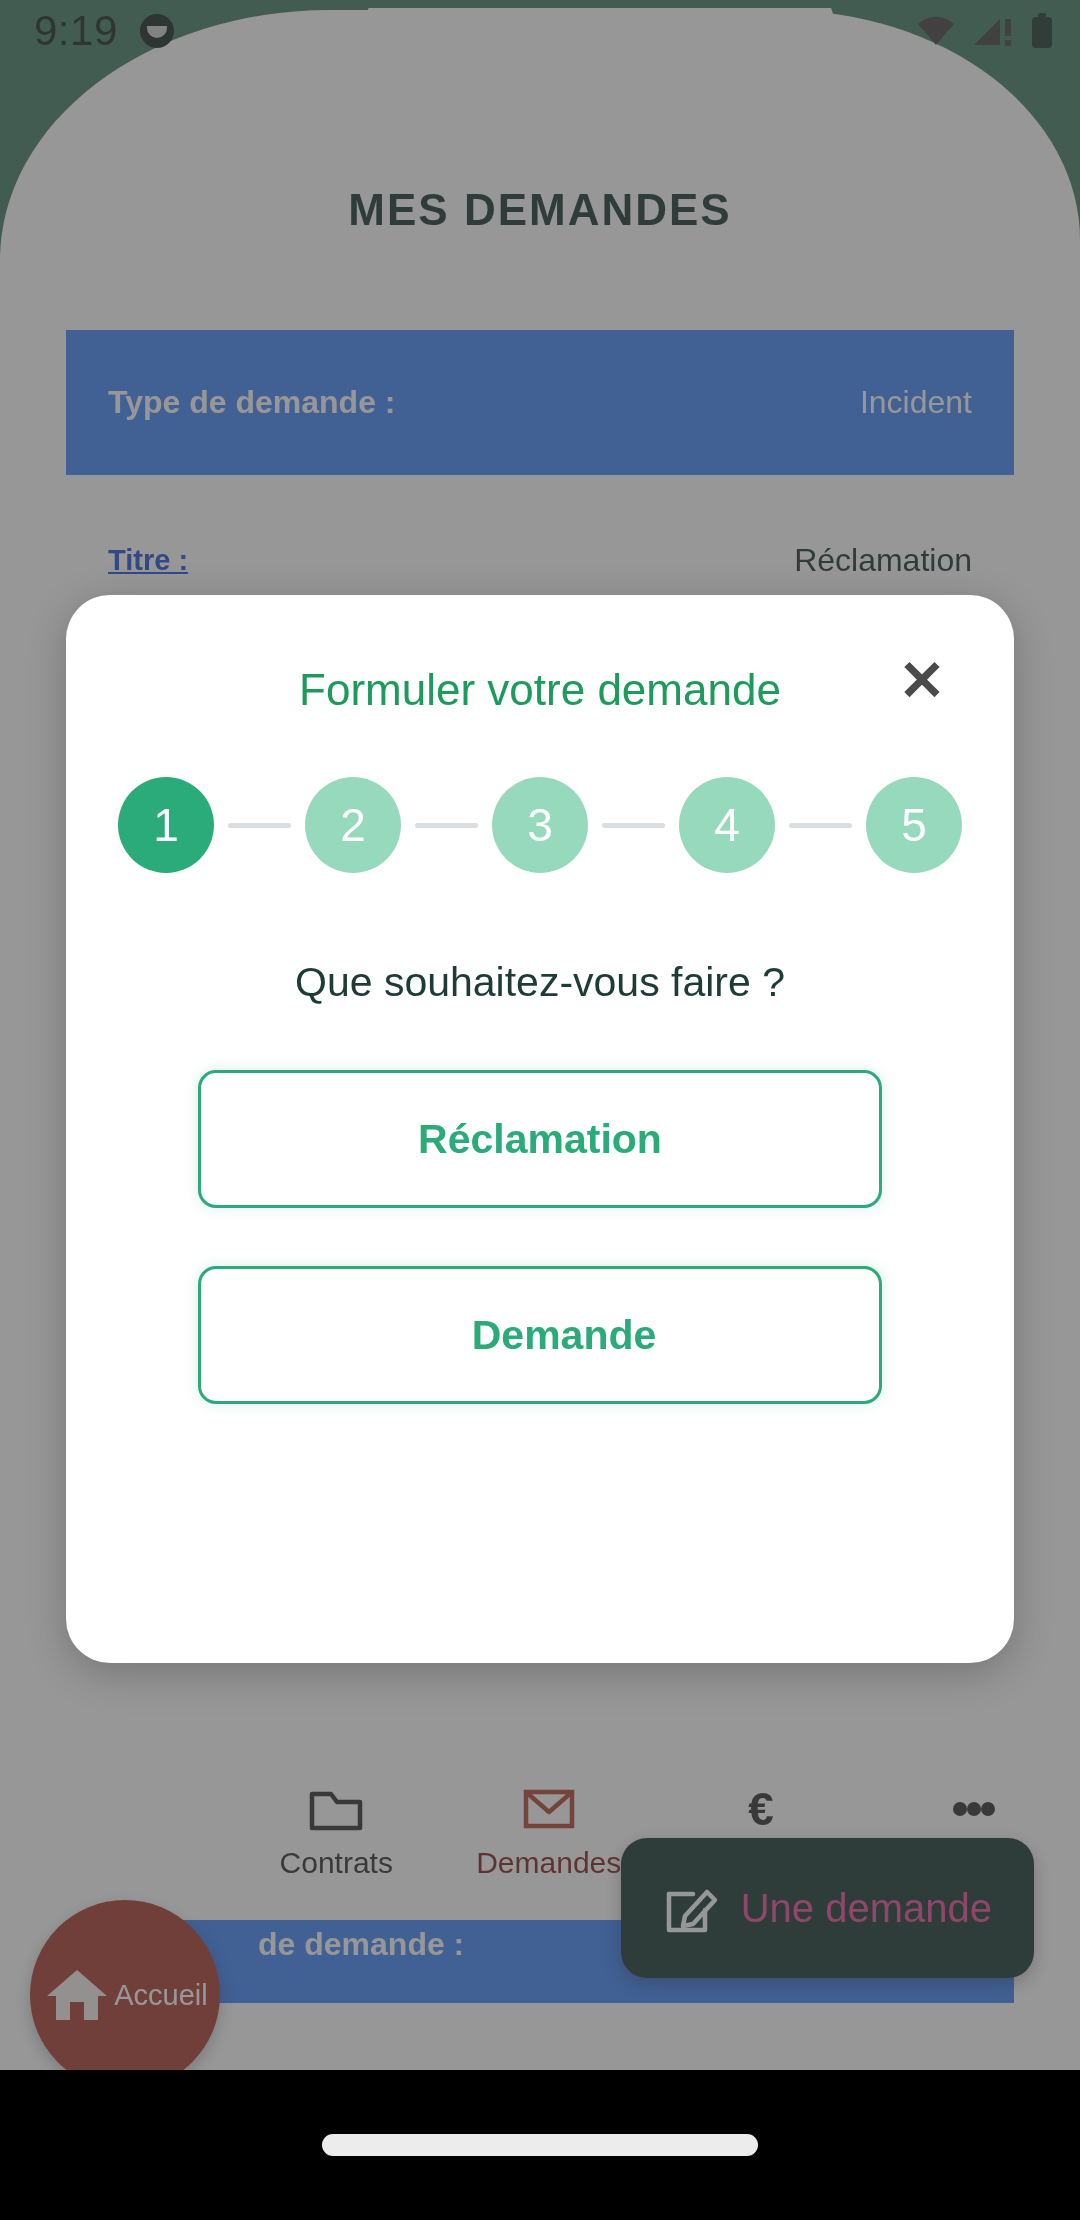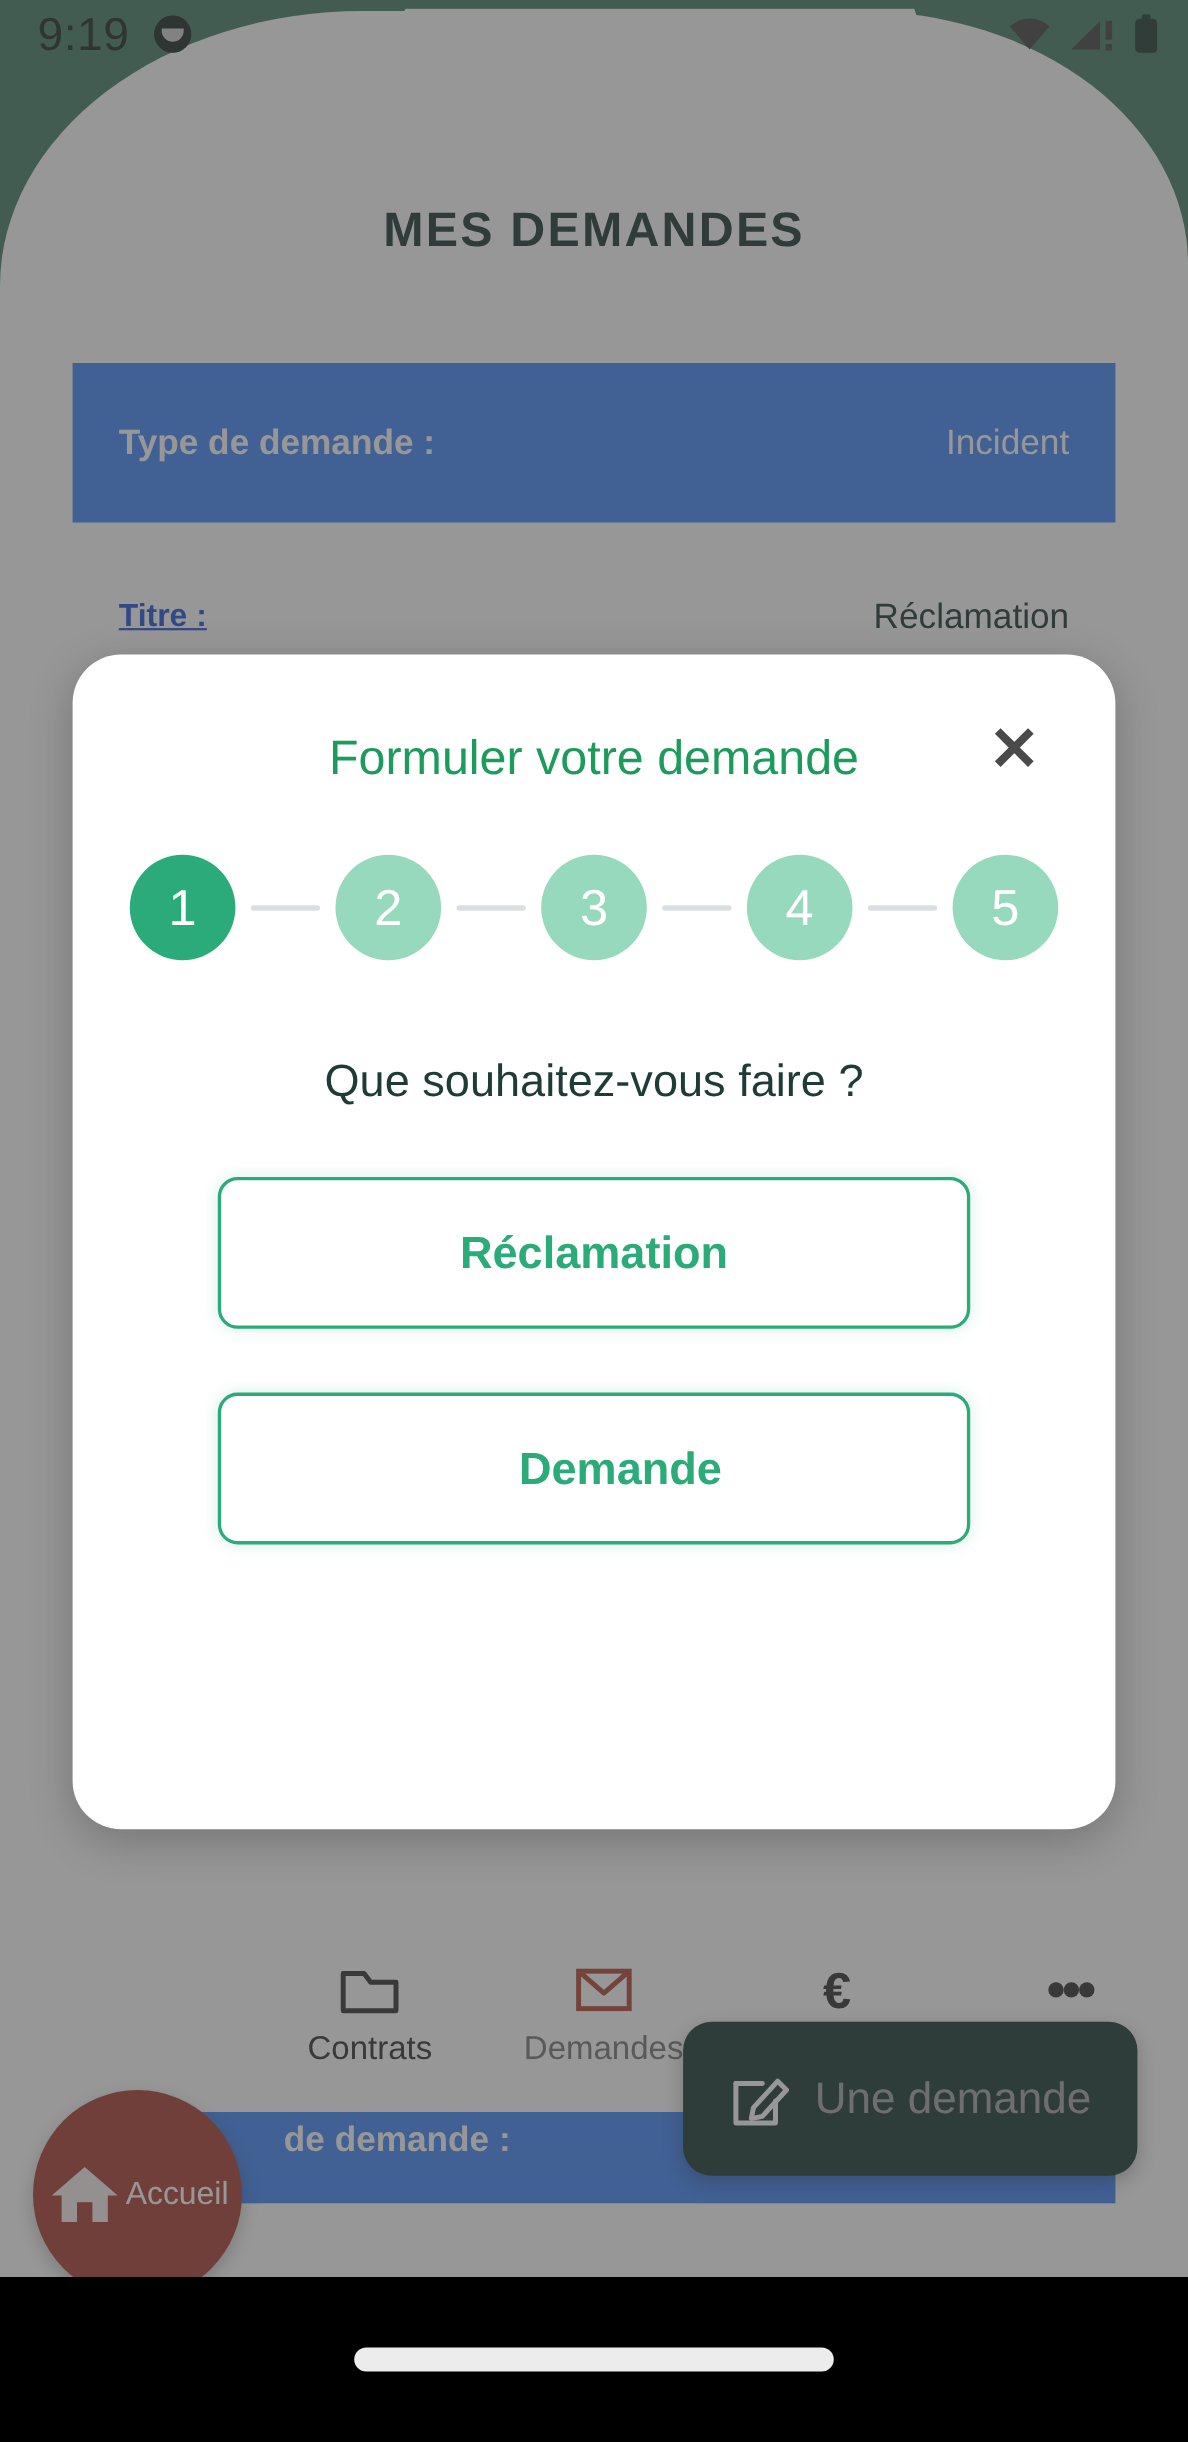--- a/index.html
+++ b/index.html
@@ -126,21 +126,21 @@
     position:absolute;
     right:46px; top:1838px;
     height:140px;
     background:#12332c;
     border-radius:26px;
     display:flex; align-items:center; gap:22px;
     padding:0 42px;
     z-index:7;
     box-shadow:0 6px 18px rgba(0,0,0,.28);
   }
-  #fab-demande .lbl { font-size:40px; color:#a3a3a3; font-weight:400; }
+  #fab-demande .lbl { font-size:40px; color:#ec4899; font-weight:400; }
 
   
   #fab-accueil {
     position:absolute;
     left:30px; top:1900px;
     width:190px; height:190px; border-radius:50%;
     background:#a8382c;
     display:flex; flex-direction:row;
     align-items:center; justify-content:center;
     gap:2px;
@@ -156,21 +156,21 @@
     background:#ffffff;
     display:flex; align-items:center;
     z-index:5;
   }
   .tab {
     flex:1; height:100%;
     display:flex; flex-direction:column;
     align-items:center; justify-content:center; gap:14px;
   }
   .tab .lbl { font-size:30px; color:#2b2b2b; }
-  .tab.active .lbl { color:#737373; }
+  .tab.active .lbl { color:#7f1d1d; }
   #tab-spacer { width:230px; }
 
   
   #gesture-bar {
     position:absolute; left:0; bottom:0;
     width:1080px; height:150px;
     background:#000000;
     display:flex; align-items:center; justify-content:center;
     z-index:20;
   }

